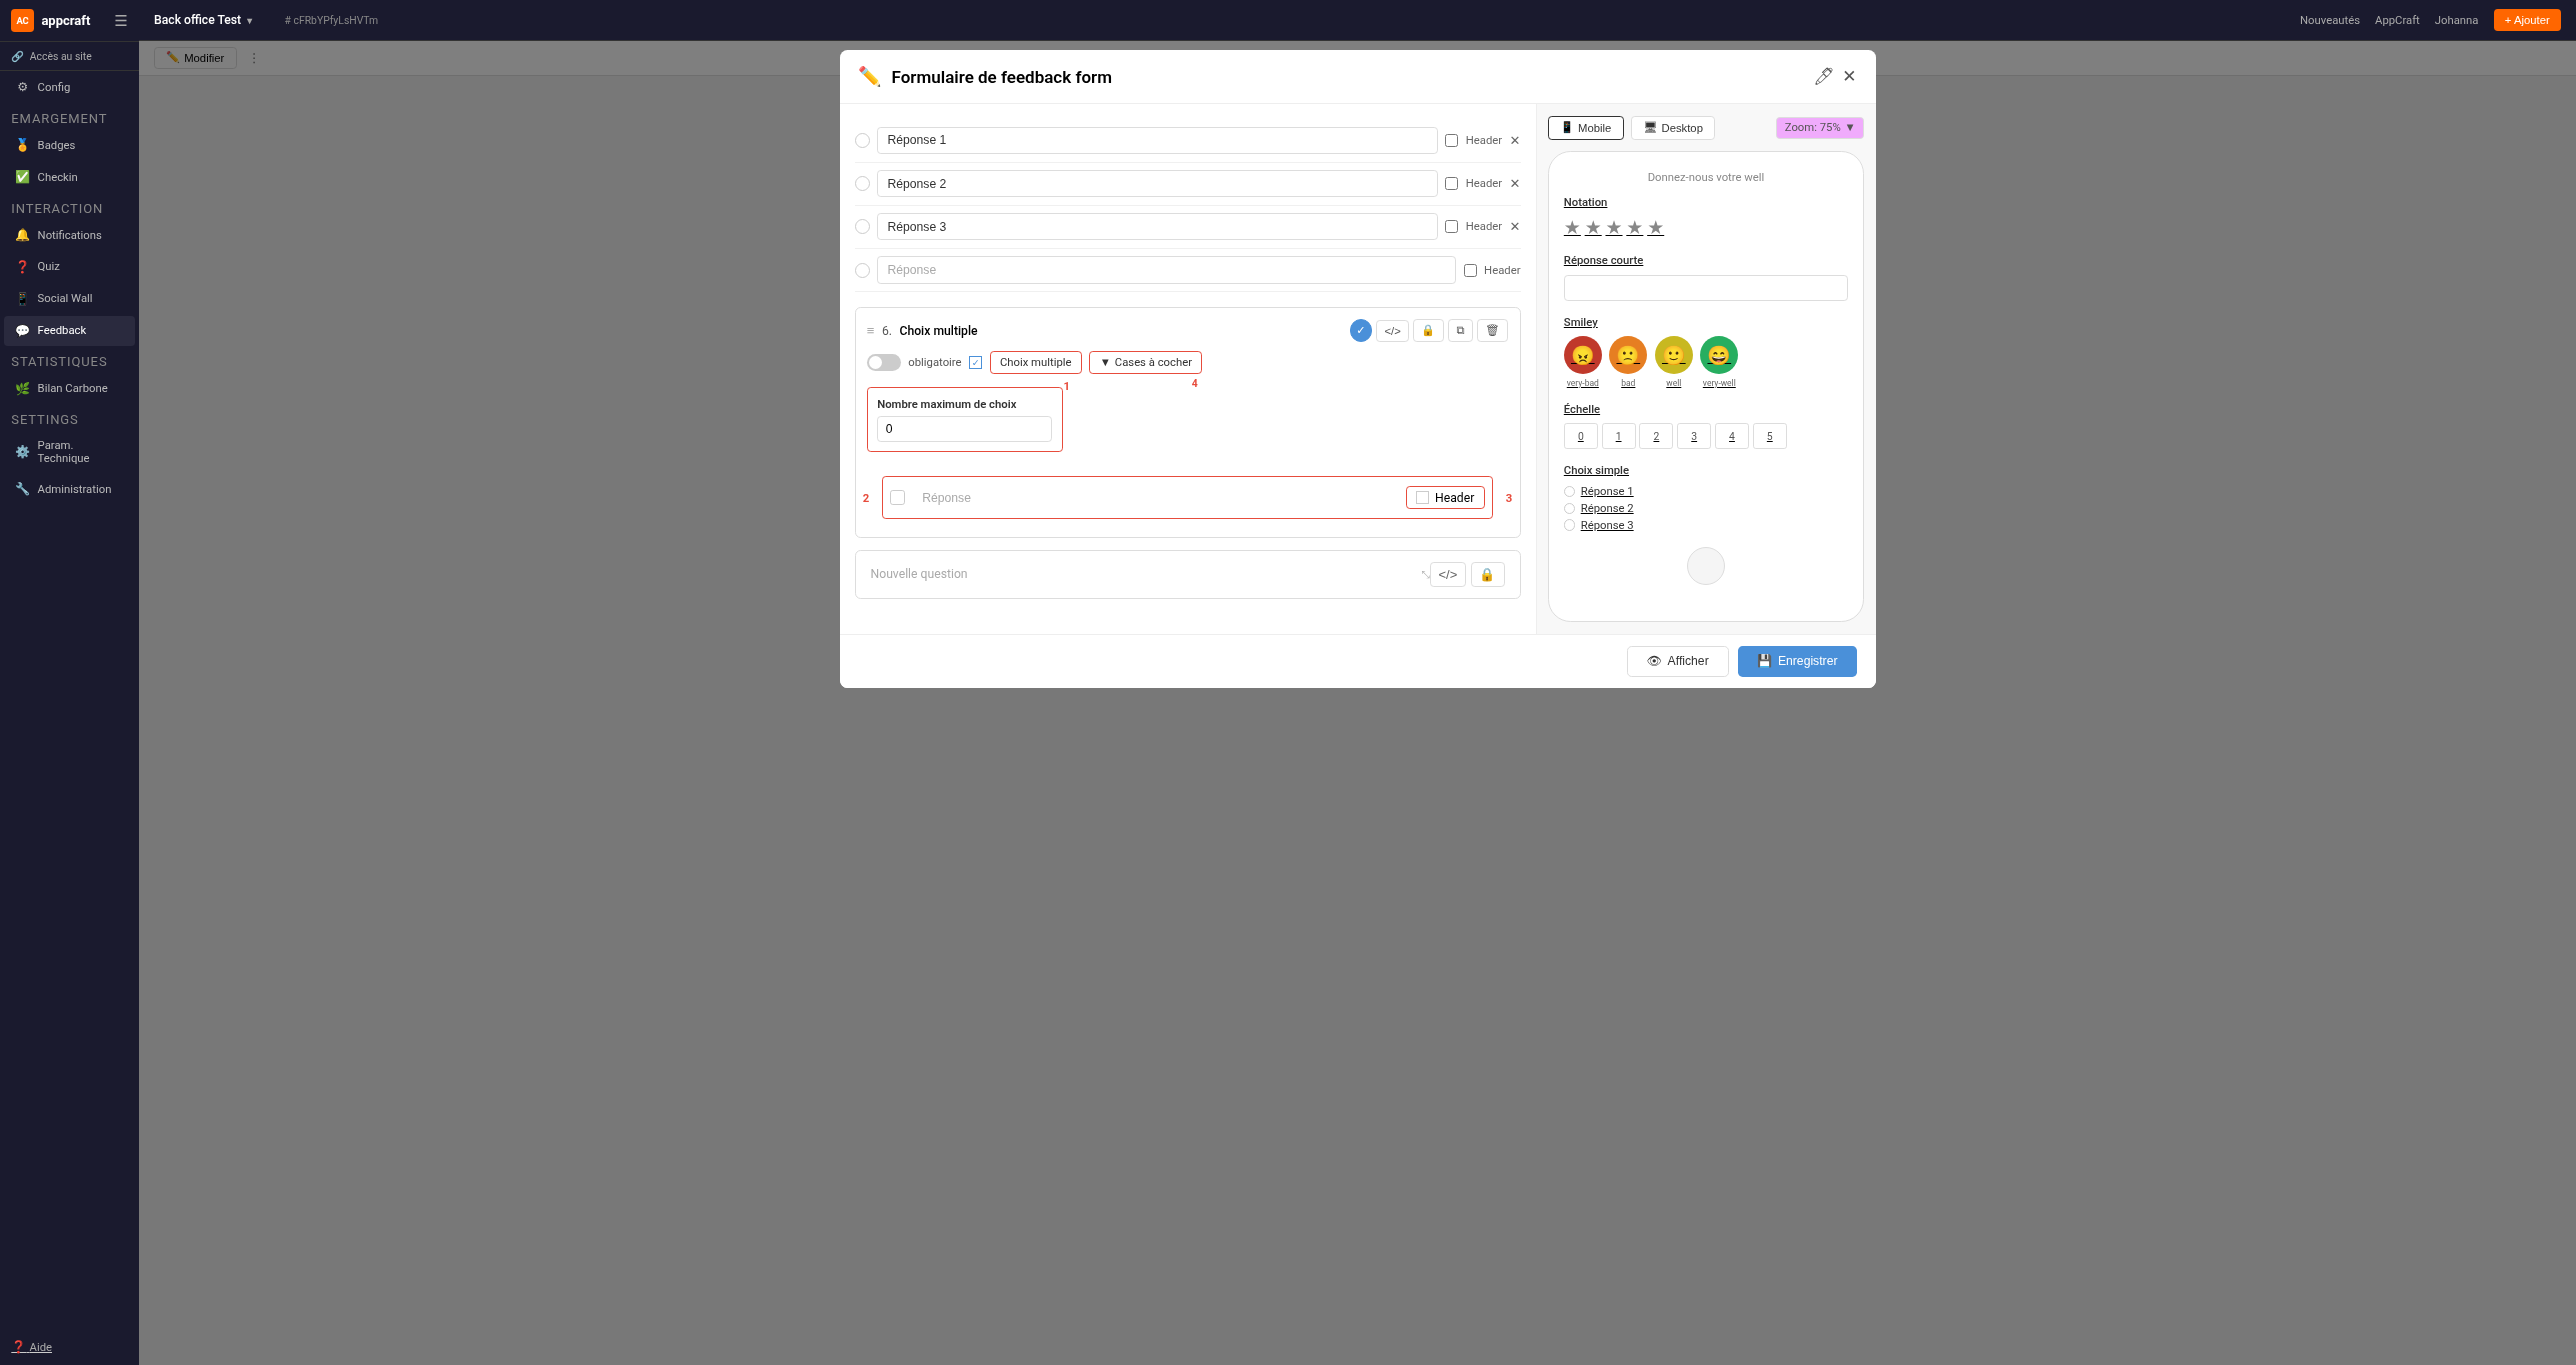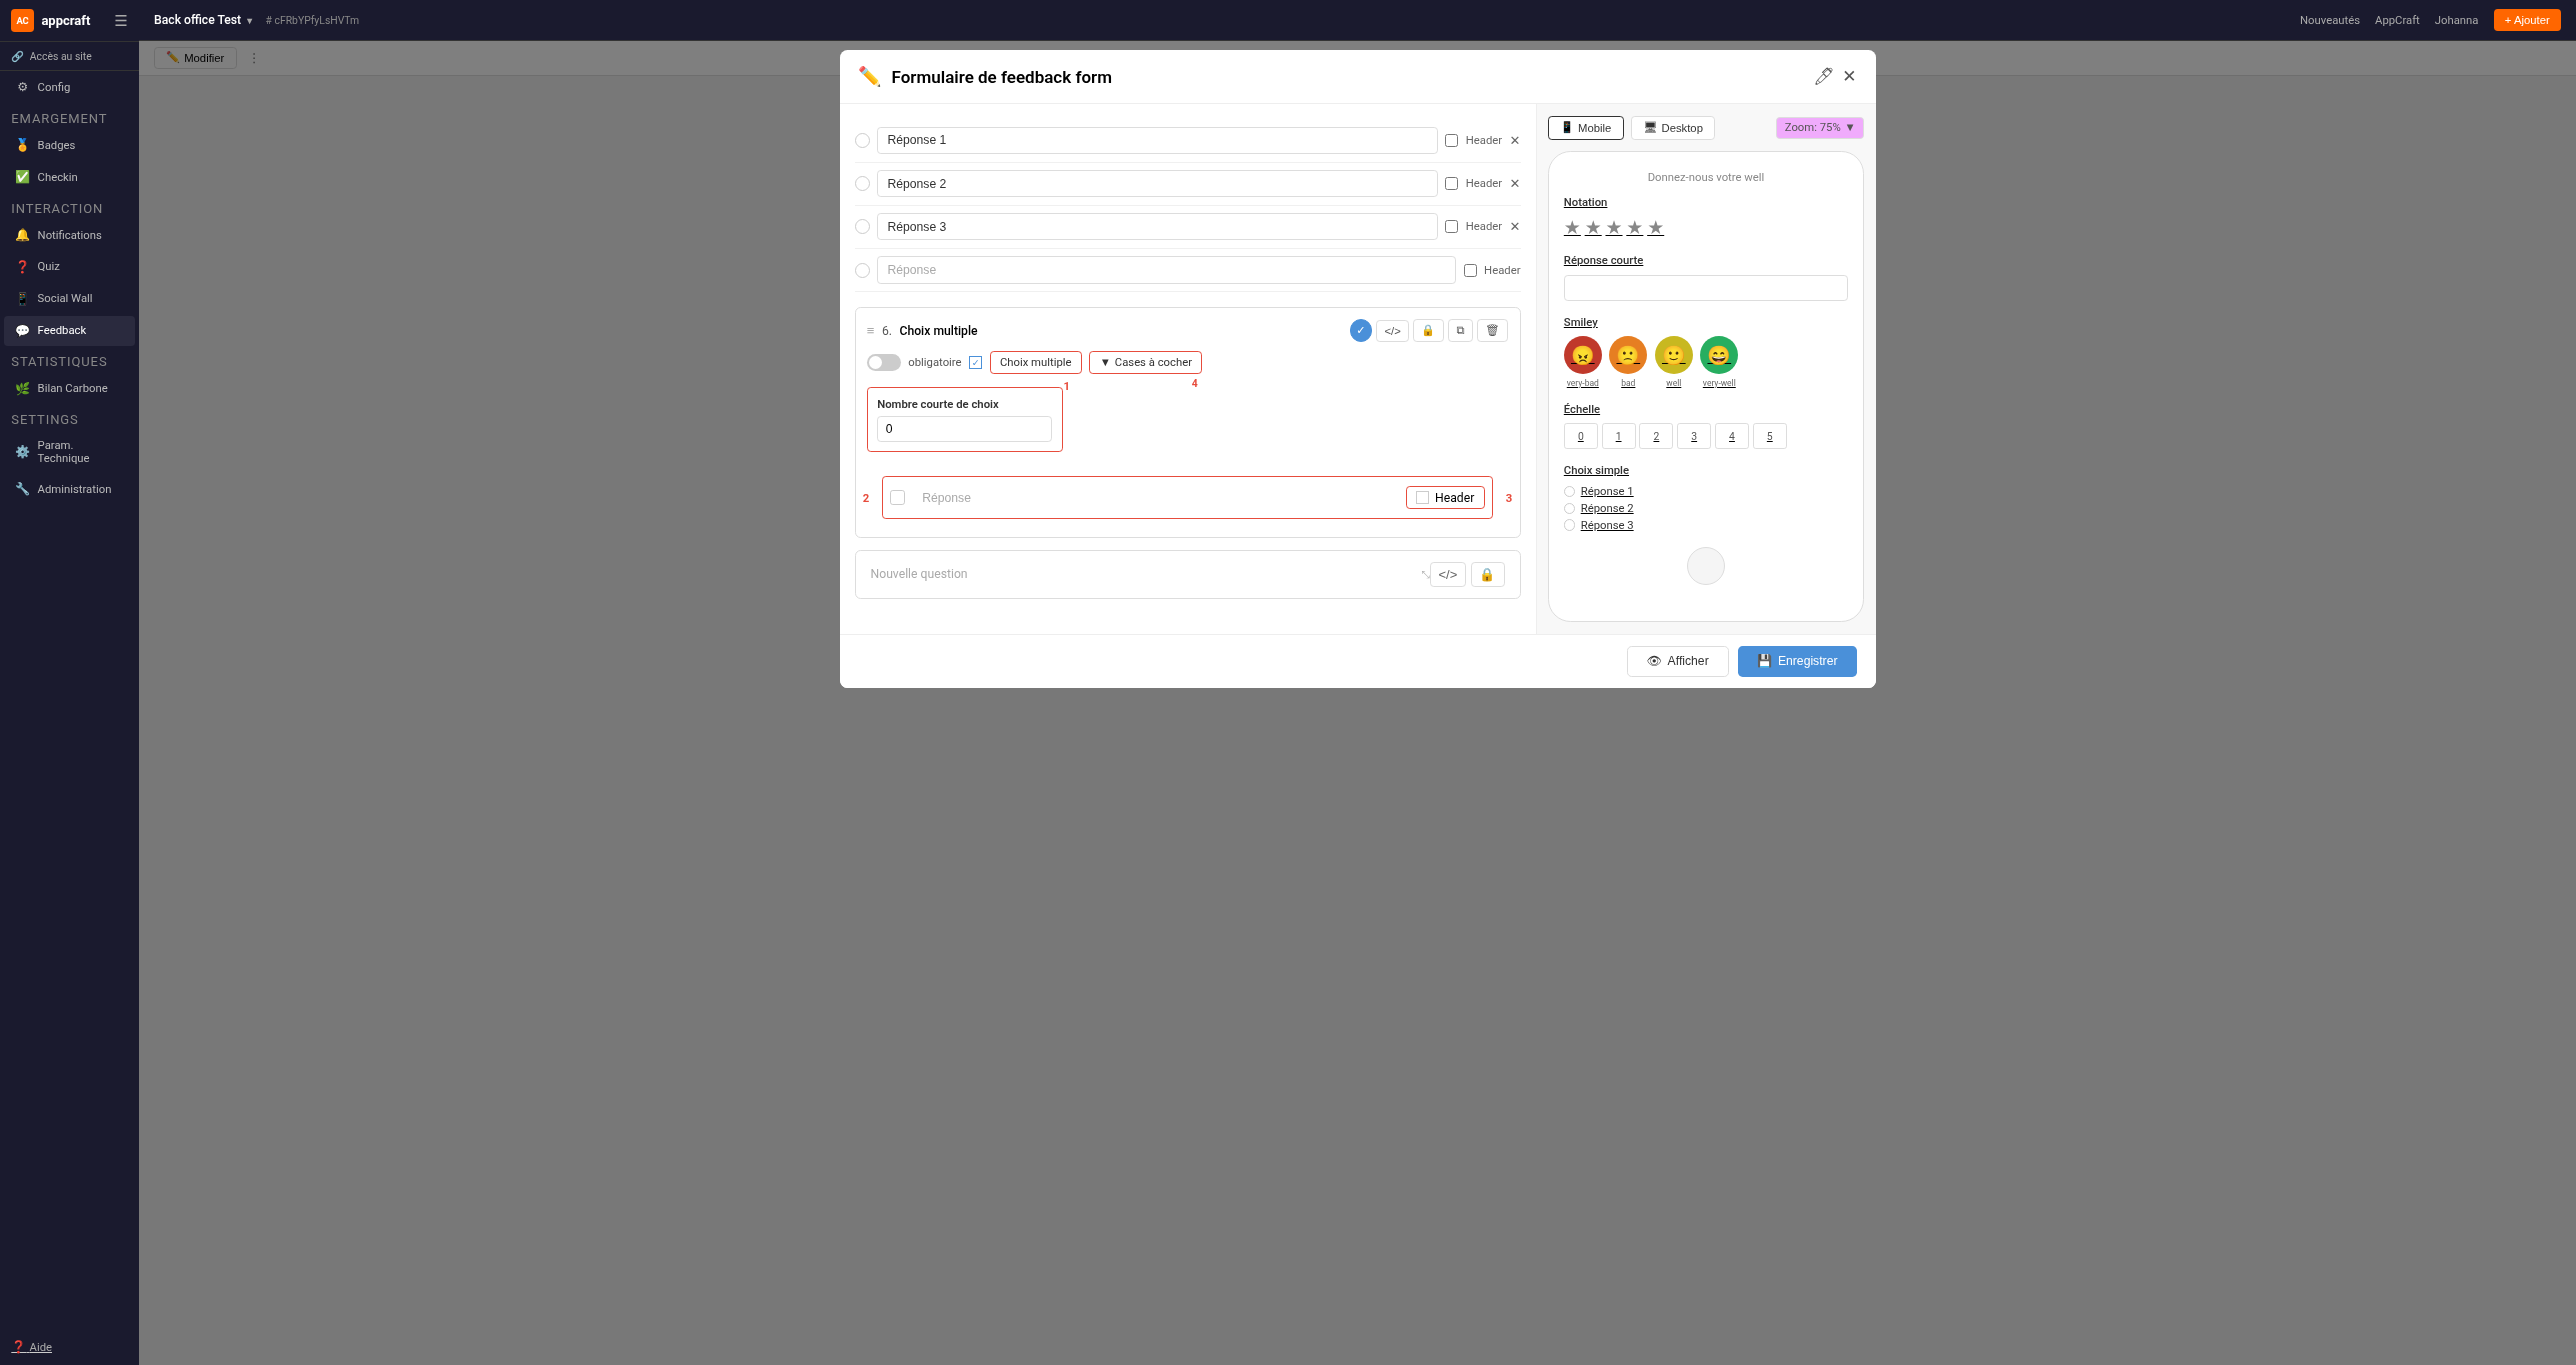--- a/index.html
+++ b/index.html
@@ -20,21 +20,21 @@
 
     .sidebar-item { padding: 7.5px 11.3px; display: flex; align-items: center; gap: 7.5px; cursor: pointer; color: #bbb; font-size: 11.3px; border-radius: 3.8px; margin: 0.9px 3.8px; }
     .sidebar-item.active { background: #2a2a3e; color: #fff; }
     .sidebar-item-icon { width: 15px; height: 15px; display: flex; align-items: center; justify-content: center; font-size: 12.2px; flex-shrink: 0; }
 
     
     .topbar {
       position: fixed; top: 0; left: 139px; right: 0; height: 41px; background: #1a1a2e; display: flex; align-items: center; padding: 0 15px; gap: 11.3px; z-index: 2; border-bottom: 0.9px solid #333;
     }
     .topbar-title { color: #fff; font-size: 12.2px; font-weight: 500; display: flex; align-items: center; gap: 3.8px; }
-    .topbar-hash { color: #888; font-size: 10.4px; margin-left: 0; }
+    .topbar-hash { color: #888; font-size: 10.4px; margin-left: 19px; }
     .topbar-right { margin-left: auto; display: flex; align-items: center; gap: 15px; color: #aaa; font-size: 11.3px; }
     .topbar-btn { background: #ff6600; color: white; border: none; padding: 4.7px 11.3px; border-radius: 3.8px; cursor: pointer; font-size: 11.3px; display: flex; align-items: center; gap: 3.8px; }
 
     
     .main { position: fixed; left: 139px; top: 41px; right: 0; bottom: 0; background: #f0f0f0; }
 
     
     .action-bar { background: #fff; padding: 5.6px 15px; display: flex; align-items: center; gap: 11.3px; border-bottom: 0.9px solid #ddd; }
     .action-bar-btn { background: #fff; border: 0.9px solid #ddd; padding: 3.8px 11.3px; border-radius: 3.8px; cursor: pointer; font-size: 11.3px; display: flex; align-items: center; gap: 3.8px; }
 
@@ -316,21 +316,21 @@
               <div class="setting-dropdown red" style="position:relative;">
                 <span>▼ </span>
                 <span>Cases à cocher</span>
                 <span style="position:absolute; right:3.8px; bottom:-17px; color:#e74c3c; font-size:10.4px; font-weight:bold;">4</span>
               </div>
             </div>
 
             
             <div style="position: relative; display: inline-block; margin-bottom: 11.3px; margin-top: 3.8px;">
               <div class="number-input-wrapper">
-                <div class="number-label">Nombre courte de choix</div>
+                <div class="number-label">Nombre maximum de choix</div>
                 <input type="text" class="number-input" value="0" style="">
               </div>
               <span style="position:absolute; right:-7.5px; top:-7.5px; color:#e74c3c; font-size:11.3px; font-weight:bold;">1</span>
             </div>
 
             
             <div style="position: relative; margin: 3.8px 15px;">
               <span style="position:absolute; left:-19px; top:50%; transform:translateY(-50%); color:#e74c3c; font-size:11.3px; font-weight:bold;">2</span>
               <div class="response-row-annotated">
                 <div style="width:15px; height:15px; border:0.9px solid #ccc; border-radius:2.8px; flex-shrink:0;"></div>

